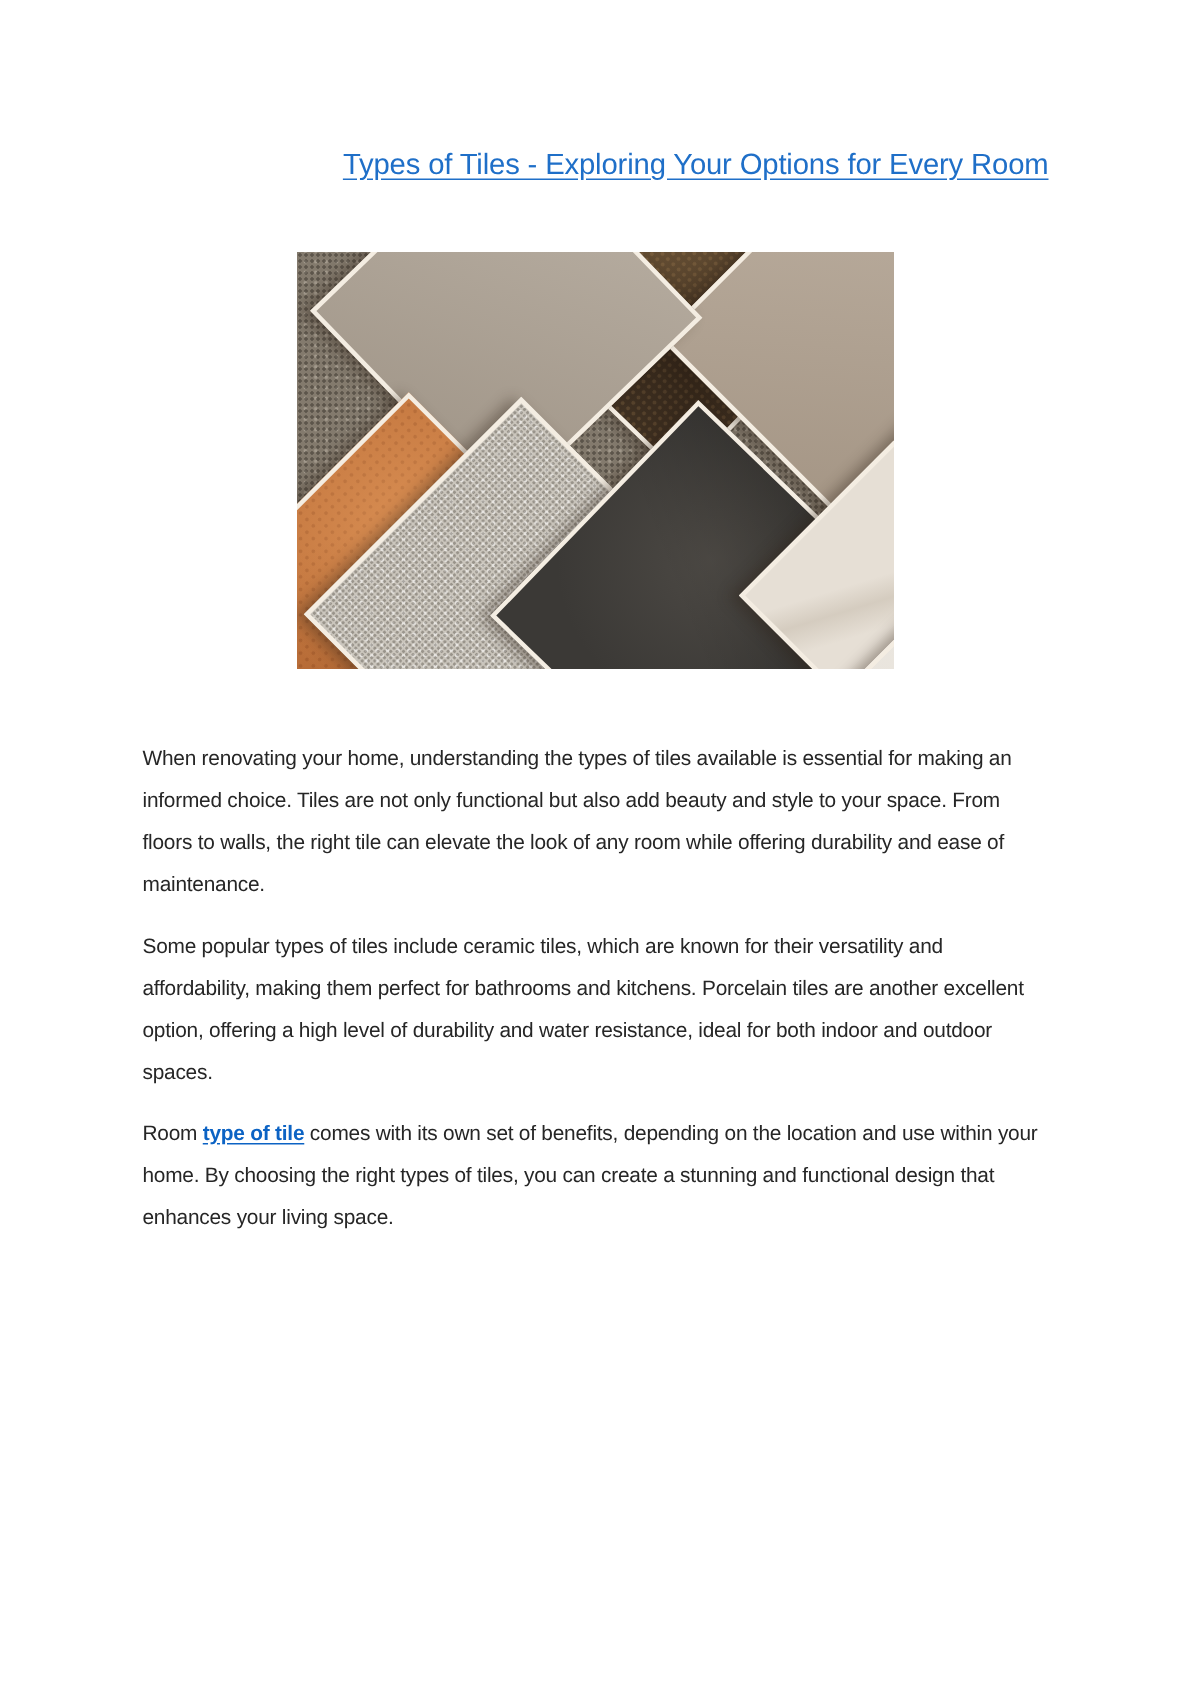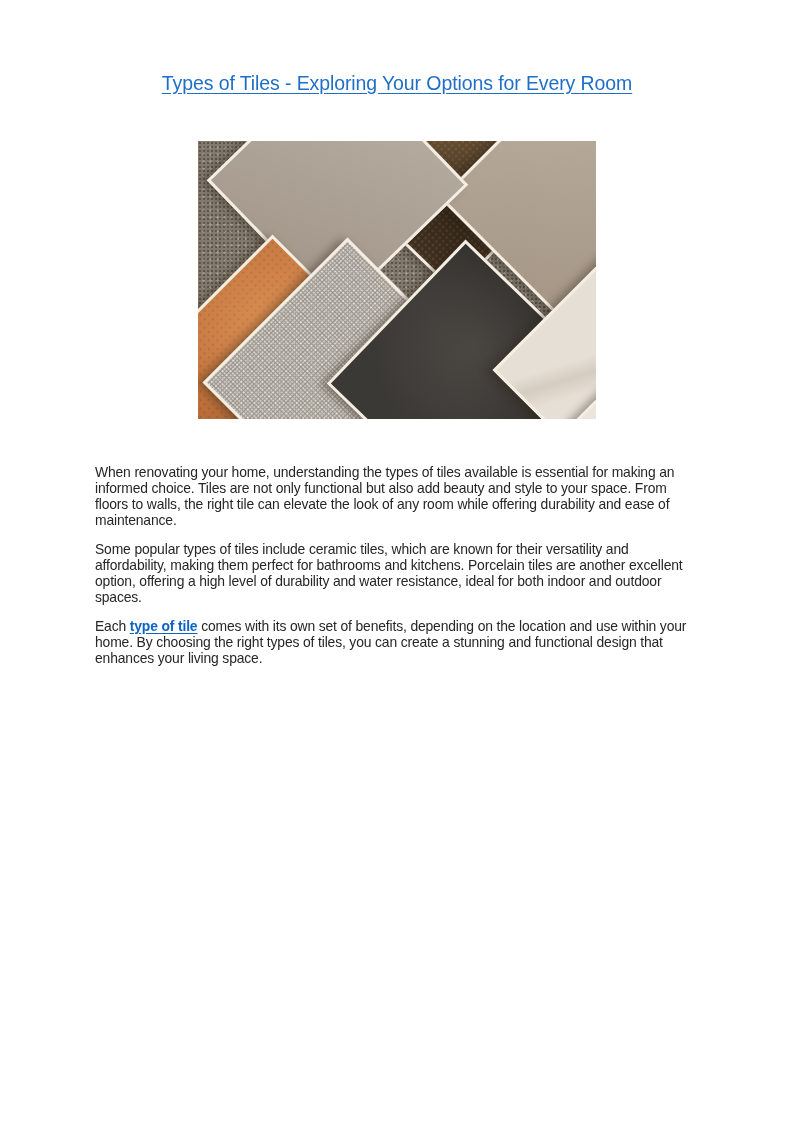--- a/index.html
+++ b/index.html
@@ -10,22 +10,22 @@
     font-family: "Liberation Sans", sans-serif;
     overflow: hidden;
   }
   .page {
     width: 794px;
     height: 1123px;
     padding: 0 95px;
     background: #ffffff;
   }
   .doc-title {
-    margin-top: 70px;
-    text-align: center;
+    margin-top: 97px;
+    text-align: right;
     font-size: 19.5px;
     font-weight: 400;
     line-height: 26px;
     letter-spacing: -0.1px;
   }
   .doc-title a {
     text-decoration: underline;
     text-underline-offset: 3px;
     cursor: pointer;
   }
@@ -105,21 +105,21 @@
   .tile.t-ivory {
     width: 210px; height: 210px; left: 400px; top: 195px;
     transform: rotate(45deg); z-index: 8;
     background-image: linear-gradient(150deg, rgba(255,255,255,0.30), rgba(120,110,95,0.10));
   }
   
   .body-copy { margin-top: 45px; }
   .body-copy p {
     font-size: 13.9px;
     letter-spacing: -0.15px;
-    line-height: 16px;
+    line-height: 28px;
     margin-bottom: 13px;
     text-align: left;
   }
   .inline-link {
     font-weight: 700;
     text-decoration: underline;
     text-underline-offset: 2px;
     cursor: pointer;
   }
 </style>
@@ -140,16 +140,16 @@
     <div class="tile t-orange" style="background-color: rgb(196, 119, 63);"></div>
     <div class="tile t-lightgray" style="background-color: rgb(203, 198, 189);"></div>
     <div class="tile t-charcoal" style="background-color: rgb(59, 57, 54);"></div>
     <div class="tile t-cream" style="background-color: rgb(230, 223, 213);"></div>
     <div class="tile t-ivory" style="background-color: rgb(237, 232, 224);"></div>
   </div>
 
   <div class="body-copy" style="color: rgb(38, 38, 38);">
     <p>When renovating your home, understanding the types of tiles available is essential for making an informed choice. Tiles are not only functional but also add beauty and style to your space. From floors to walls, the right tile can elevate the look of any room while offering durability and ease of maintenance.</p>
     <p>Some popular types of tiles include ceramic tiles, which are known for their versatility and affordability, making them perfect for bathrooms and kitchens. Porcelain tiles are another excellent option, offering a high level of durability and water resistance, ideal for both indoor and outdoor spaces.</p>
-    <p><span>Each </span><a class="inline-link" style="color: rgb(12, 99, 196);">type of tile</a><span> comes with its own set of benefits, depending on the location and use within your home. By choosing the right types of tiles, you can create a stunning and functional design that enhances your living space.</span></p>
+    <p><span>Room </span><a class="inline-link" style="color: rgb(12, 99, 196);">type of tile</a><span> comes with its own set of benefits, depending on the location and use within your home. By choosing the right types of tiles, you can create a stunning and functional design that enhances your living space.</span></p>
   </div>
 
 </div>
 
 </body></html>

